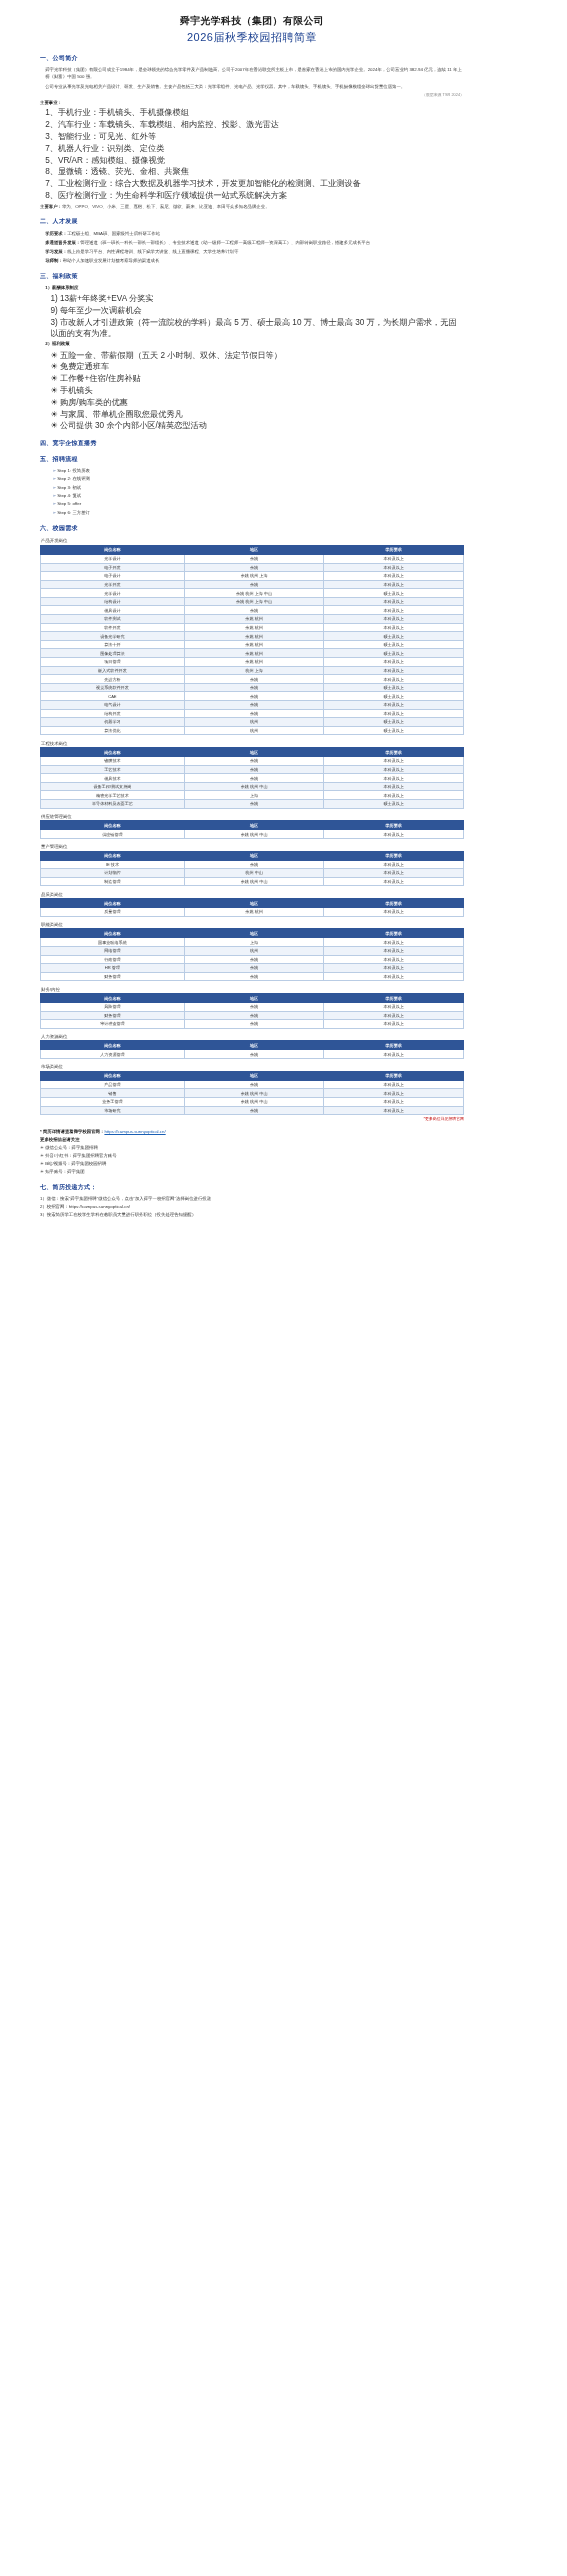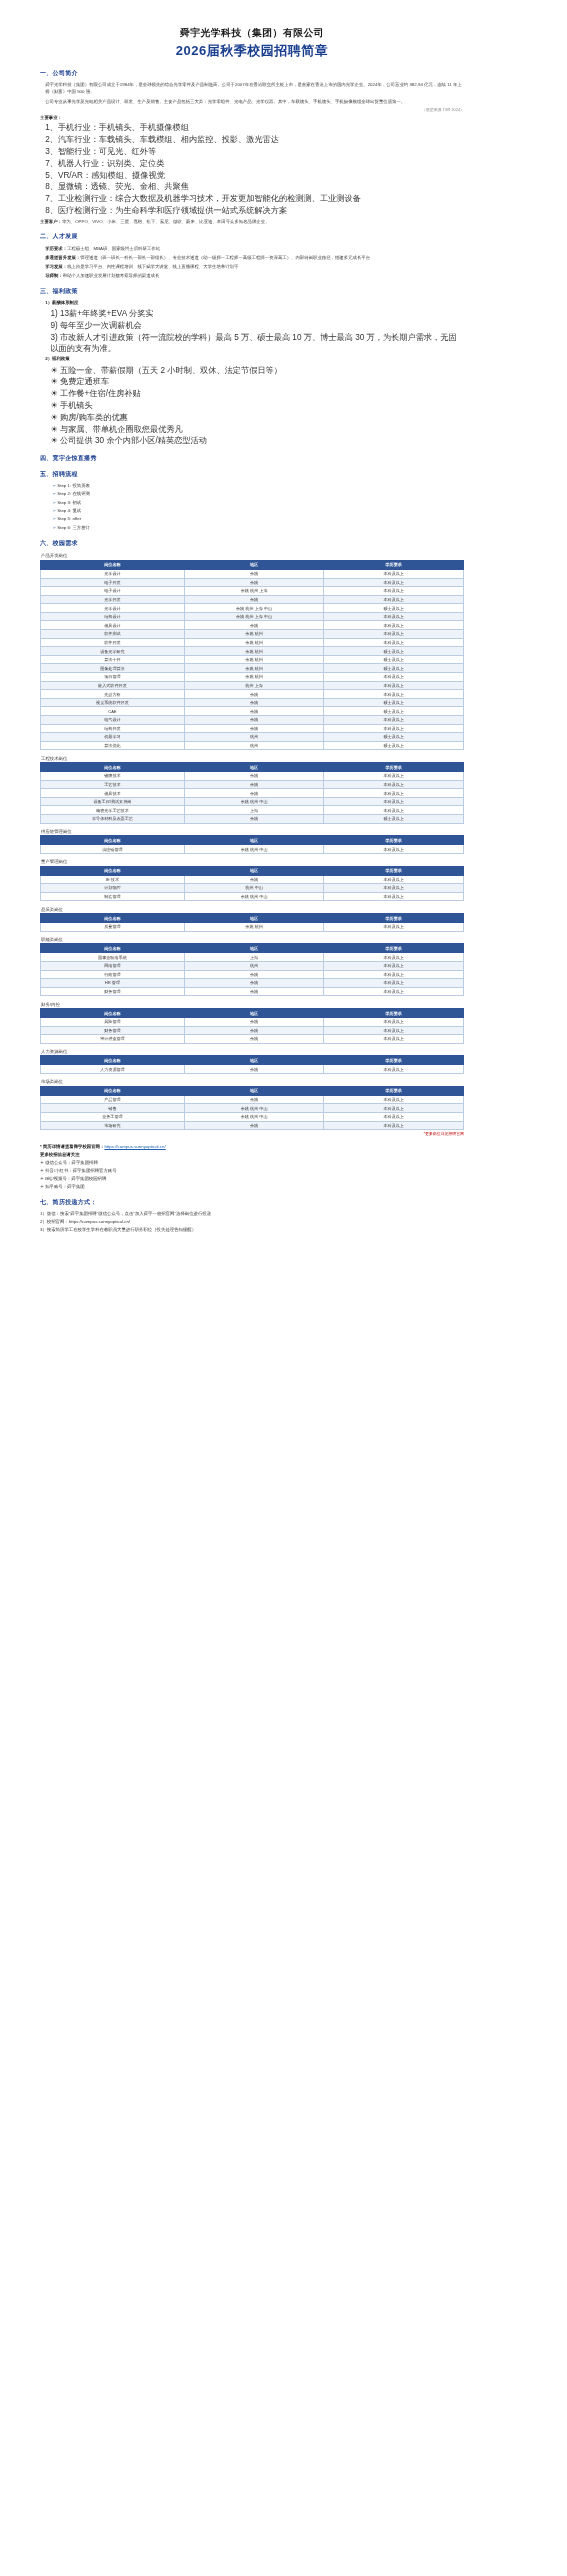--- a/index.html
+++ b/index.html
@@ -8,34 +8,33 @@
     padding: 0;
     background: #ffffff;
     font-family: "Liberation Sans", sans-serif;
     color: #333;
     width: 568px;
   }
   .page {
     width: 504px;
     padding: 11.3px 40px 20.6px 40px;
     background: #fff;
-    margin-top: 12px;
   }
   .doc-title {
     text-align: center;
     font-size: 9.8px;
     font-weight: bold;
     color: #1a1a1a;
     letter-spacing: 0.5px;
     margin: 4.1px 0 2.1px 0;
   }
   .doc-subtitle {
     text-align: center;
-    font-size: 13px;
-    font-weight: bold;
+    font-size: 11px;
+    font-weight: normal;
     color: #1a3f8f;
     letter-spacing: 0.5px;
     margin: 1px 0 8.2px 0;
   }
   .sec-head {
     color: #1a3f8f;
     font-weight: bold;
     font-size: 6px;
     margin: 7.2px 0 3.1px 0;
     letter-spacing: 0.3px;

